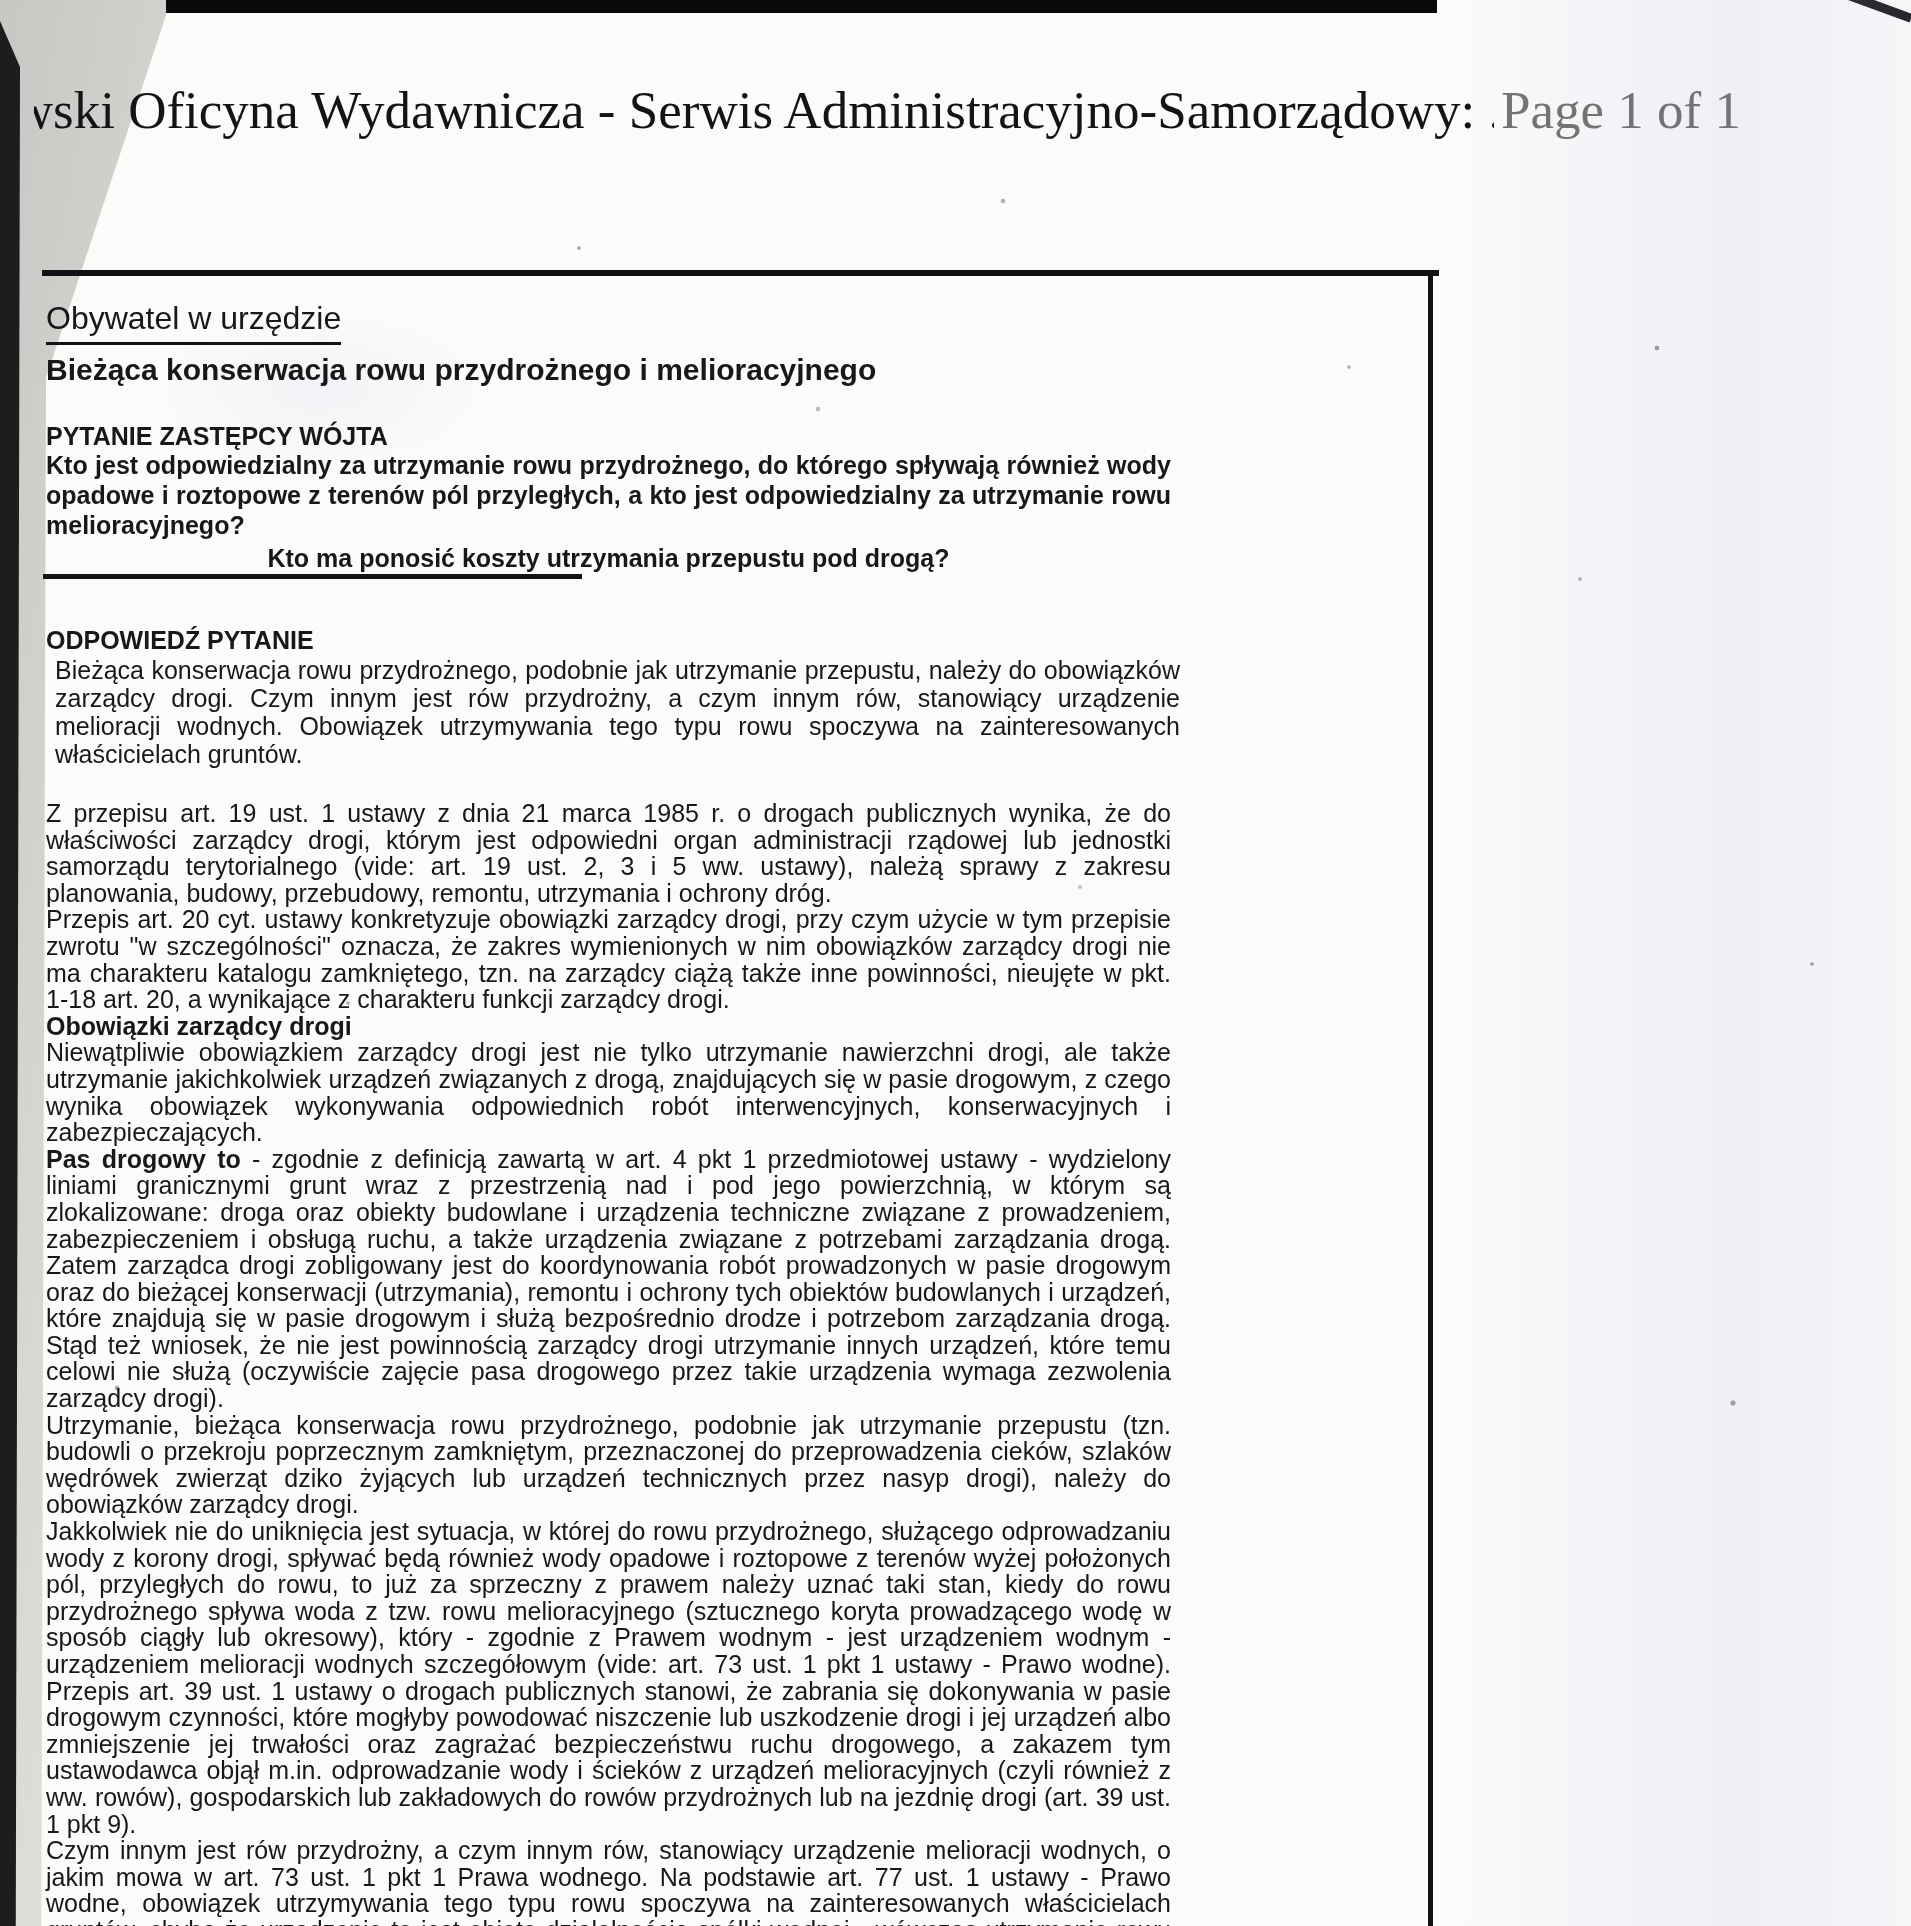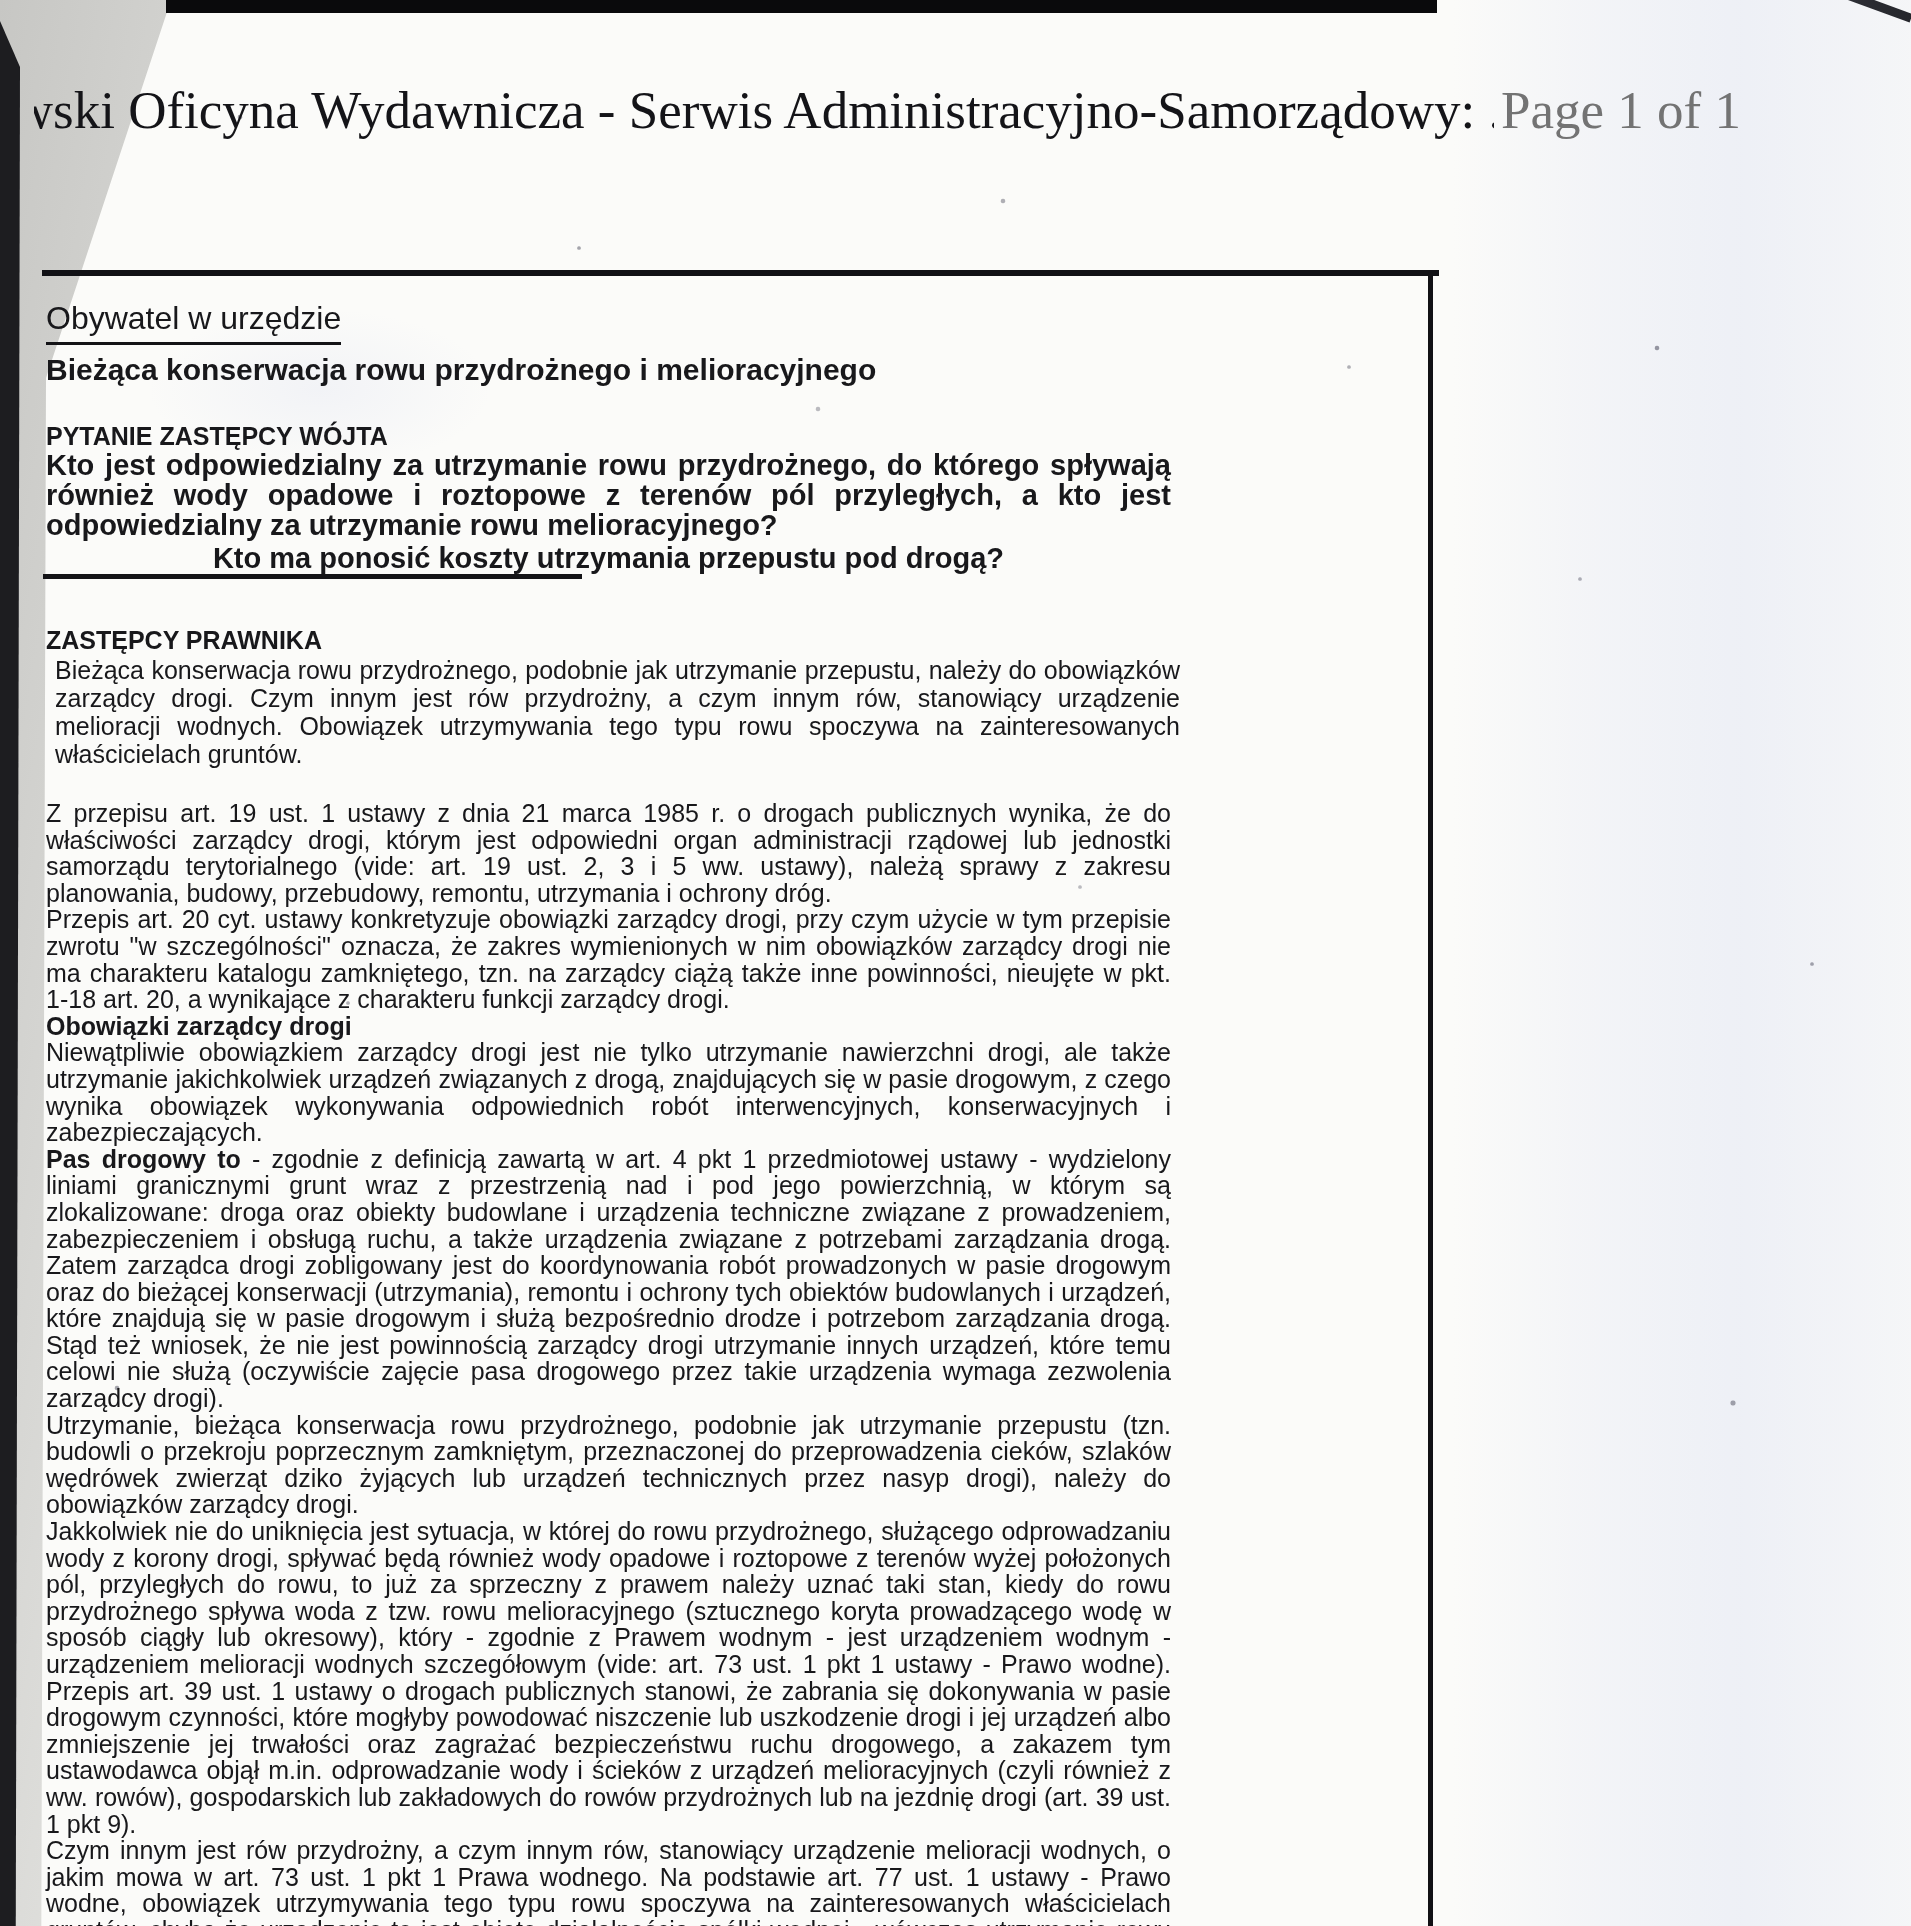--- a/index.html
+++ b/index.html
@@ -94,21 +94,21 @@
     font-size: 32px; font-weight: normal;
   }
   .section-label span {
     display: inline-block; border-bottom: 3.9px solid #131316; padding-bottom: 5.4px;
   }
   .art-title {
     top: 353px;
     font-size: 30px; font-weight: bold;
   }
   .q-heading { top: 422px; font-size: 25px; font-weight: bold; }
-  .q-block   { top: 450px; font-size: 29px; font-weight: bold; line-height: 30px; }
+  .q-block   { top: 450px; font-size: 25px; font-weight: bold; line-height: 30px; }
   .q-block p { margin: 0; text-align: justify; }
   .q-block p + p { margin-top: 3.1px; text-align: center; }
   .rule {
     position: absolute; left: 43px; top: 574px; width: 539px; height: 4.6px;
     background: #141417;
   }
   .a-heading { top: 626px; font-size: 25px; font-weight: bold; }
   .a-lead    { top: 656px; font-size: 25px; line-height: 28px; text-align: justify; padding-left: 9px; }
   .a-lead p  { margin: 0; text-align: justify; }
   .body-block { top: 800px; font-size: 25px; line-height: 26.6px; }
@@ -138,21 +138,21 @@
   <div class="col art-title">Bieżąca konserwacja rowu przydrożnego i melioracyjnego</div>
 
   <div class="col q-heading">PYTANIE ZASTĘPCY WÓJTA</div>
   <div class="col q-block">
       <p>Kto jest odpowiedzialny za utrzymanie rowu przydrożnego, do którego spływają również wody opadowe i roztopowe z terenów pól przyległych, a kto jest odpowiedzialny za utrzymanie rowu melioracyjnego?</p>
       <p>Kto ma ponosić koszty utrzymania przepustu pod drogą?</p>
     </div>
 
   <div class="rule"></div>
 
-  <div class="col a-heading">ZASTĘPCY PRAWNIKA</div>
+  <div class="col a-heading">ODPOWIEDŹ PYTANIE</div>
   <div class="col a-lead">
       <p>Bieżąca konserwacja rowu przydrożnego, podobnie jak utrzymanie przepustu, należy do obowiązków zarządcy drogi. Czym innym jest rów przydrożny, a czym innym rów, stanowiący urządzenie melioracji wodnych. Obowiązek utrzymywania tego typu rowu spoczywa na zainteresowanych właścicielach gruntów.</p>
     </div>
 
   <div class="col body-block">
       <p><span>Z przepisu art. 19 ust. 1 ustawy z dnia 21 marca 1985 r. o drogach publicznych wynika, że do właściwości zarządcy drogi, którym jest odpowiedni organ administracji rządowej lub jednostki samorządu terytorialnego (vide: art. 19 ust. 2, 3 i 5 ww. ustawy), należą sprawy z zakresu planowania, budowy, przebudowy, remontu, utrzymania i ochrony dróg.</span></p>
       <p><span>Przepis art. 20 cyt. ustawy konkretyzuje obowiązki zarządcy drogi, przy czym użycie w tym przepisie zwrotu "w szczególności" oznacza, że zakres wymienionych w nim obowiązków zarządcy drogi nie ma charakteru katalogu zamkniętego, tzn. na zarządcy ciążą także inne powinności, nieujęte w pkt. 1-18 art. 20, a wynikające z charakteru funkcji zarządcy drogi.</span></p>
       <p><b>Obowiązki zarządcy drogi</b></p>
       <p><span>Niewątpliwie obowiązkiem zarządcy drogi jest nie tylko utrzymanie nawierzchni drogi, ale także utrzymanie jakichkolwiek urządzeń związanych z drogą, znajdujących się w pasie drogowym, z czego wynika obowiązek wykonywania odpowiednich robót interwencyjnych, konserwacyjnych i zabezpieczających.</span></p>
       <p><b>Pas drogowy to</b><span> - zgodnie z definicją zawartą w art. 4 pkt 1 przedmiotowej ustawy - wydzielony liniami granicznymi grunt wraz z przestrzenią nad i pod jego powierzchnią, w którym są zlokalizowane: droga oraz obiekty budowlane i urządzenia techniczne związane z prowadzeniem, zabezpieczeniem i obsługą ruchu, a także urządzenia związane z potrzebami zarządzania drogą. Zatem zarządca drogi zobligowany jest do koordynowania robót prowadzonych w pasie drogowym oraz do bieżącej konserwacji (utrzymania), remontu i ochrony tych obiektów budowlanych i urządzeń, które znajdują się w pasie drogowym i służą bezpośrednio drodze i potrzebom zarządzania drogą. Stąd też wniosek, że nie jest powinnością zarządcy drogi utrzymanie innych urządzeń, które temu celowi nie służą (oczywiście zajęcie pasa drogowego przez takie urządzenia wymaga zezwolenia zarządcy drogi).</span></p>

